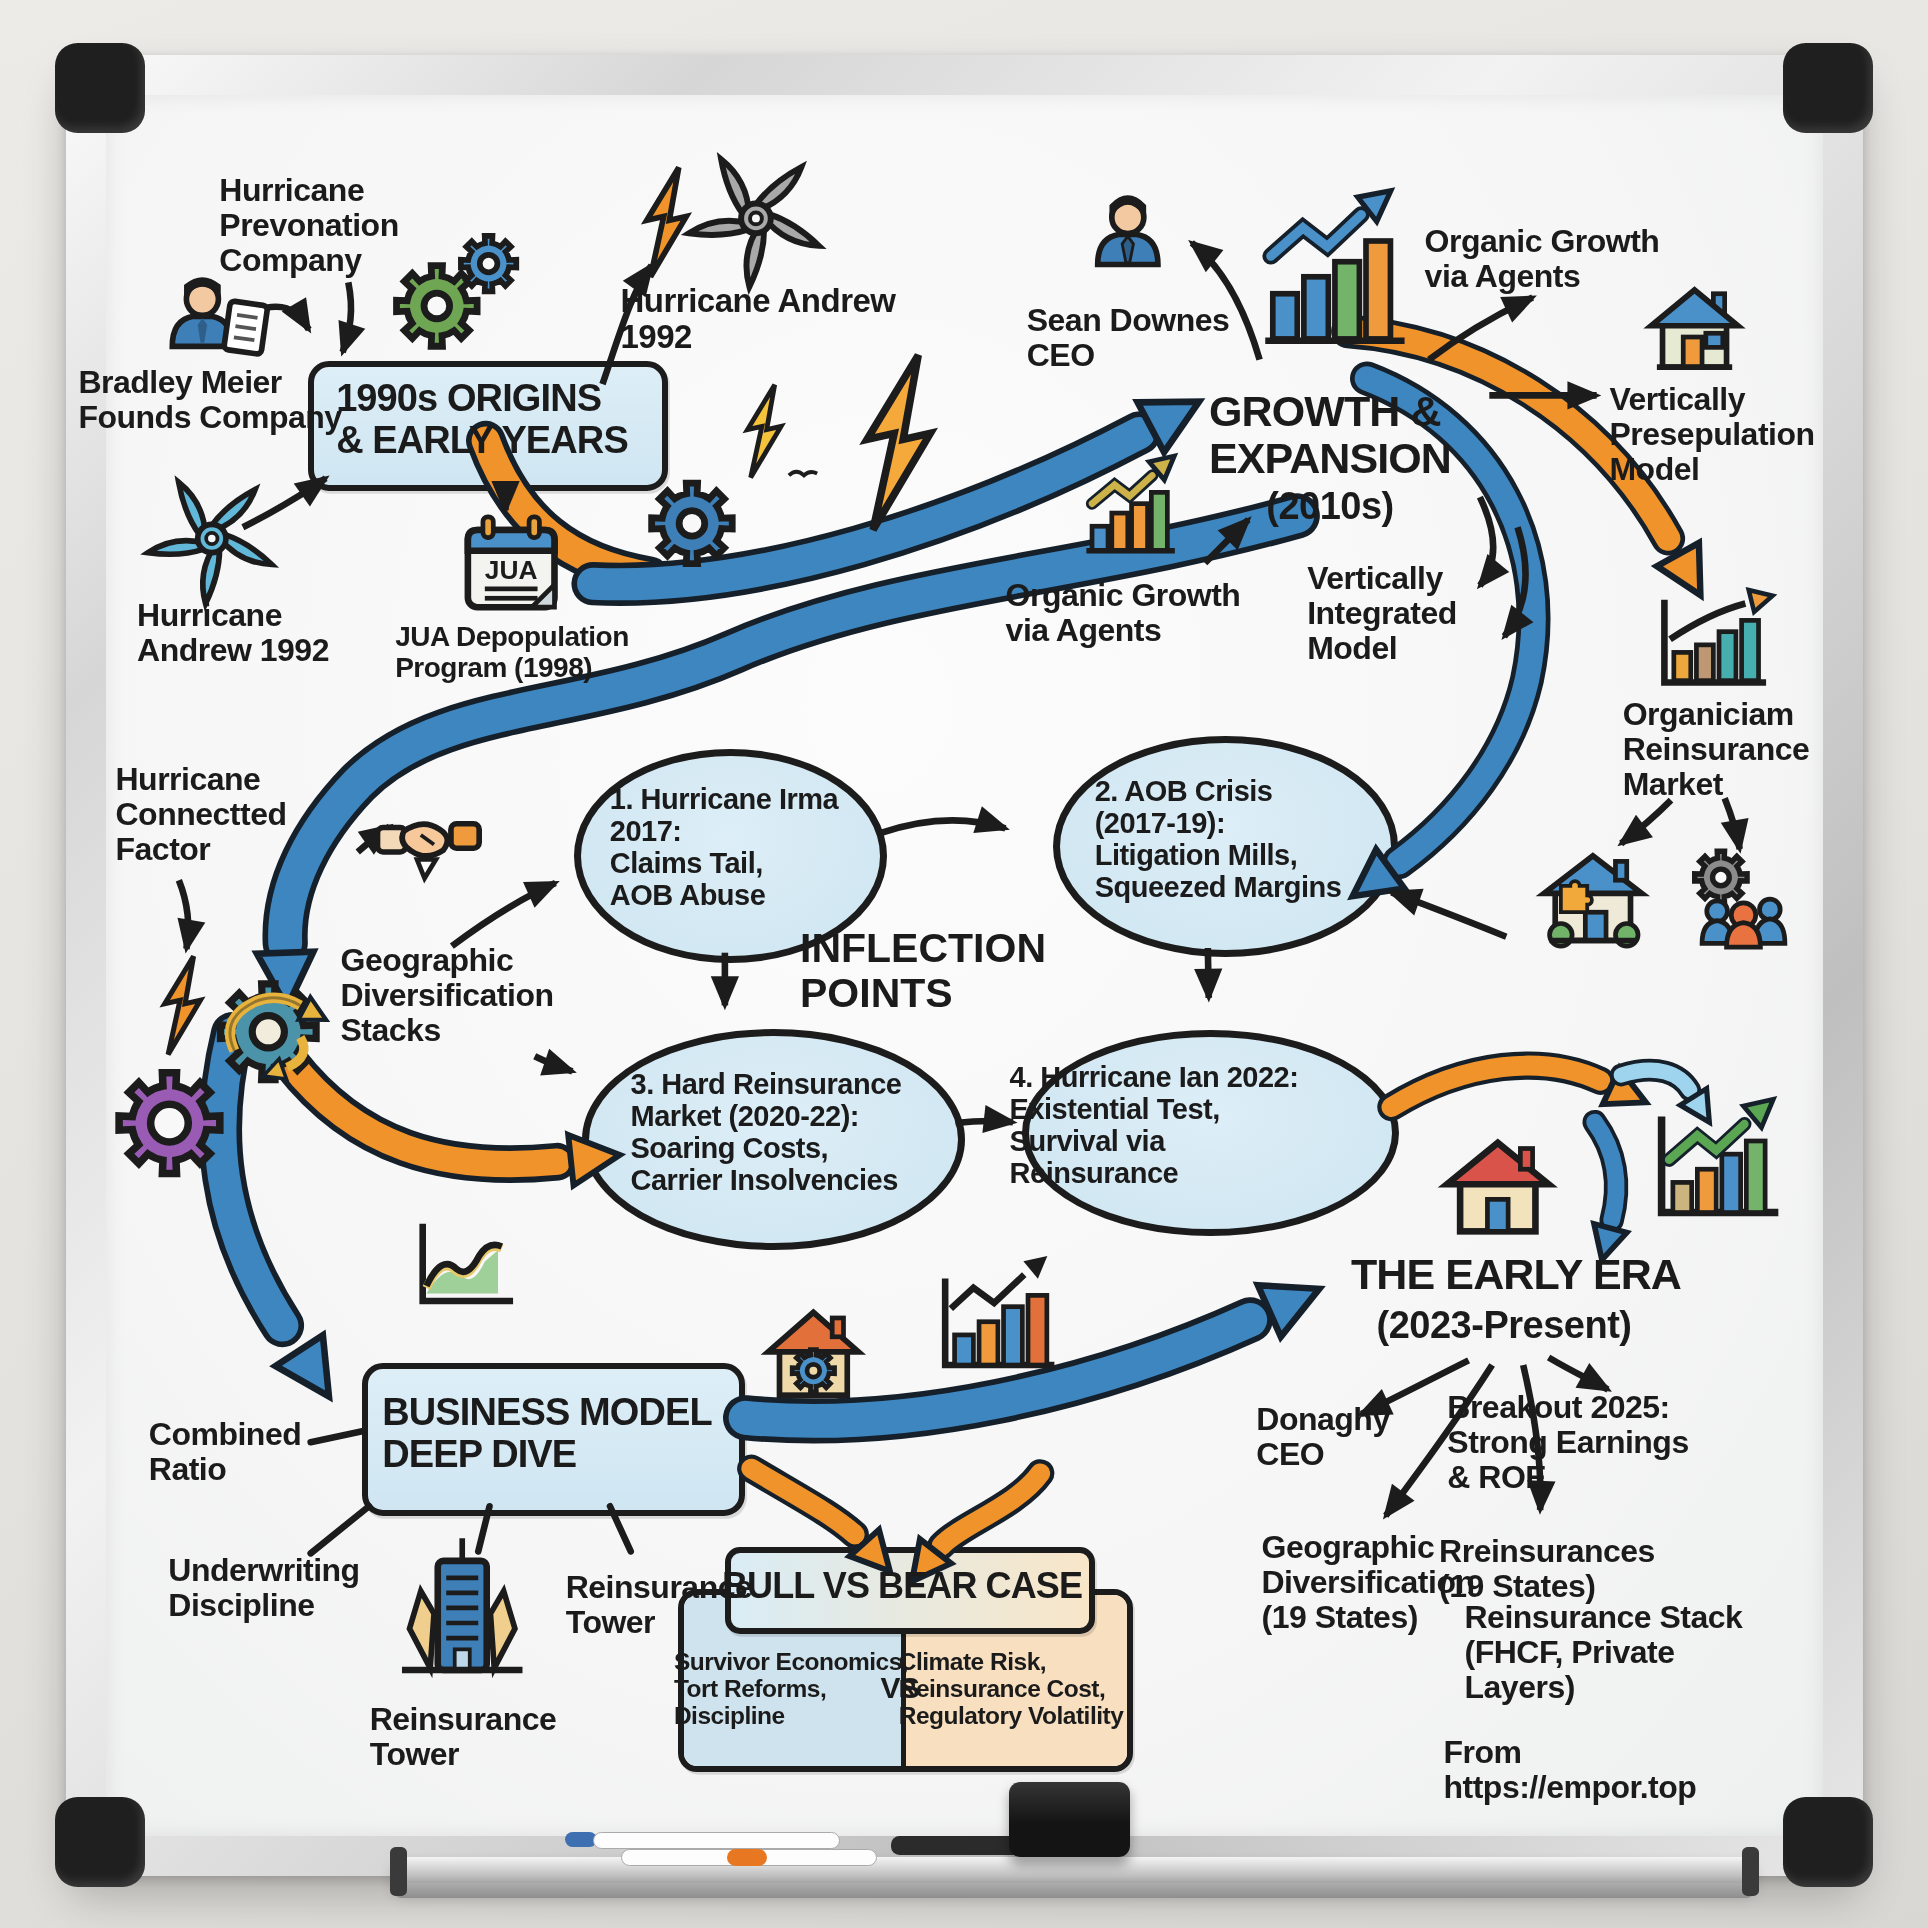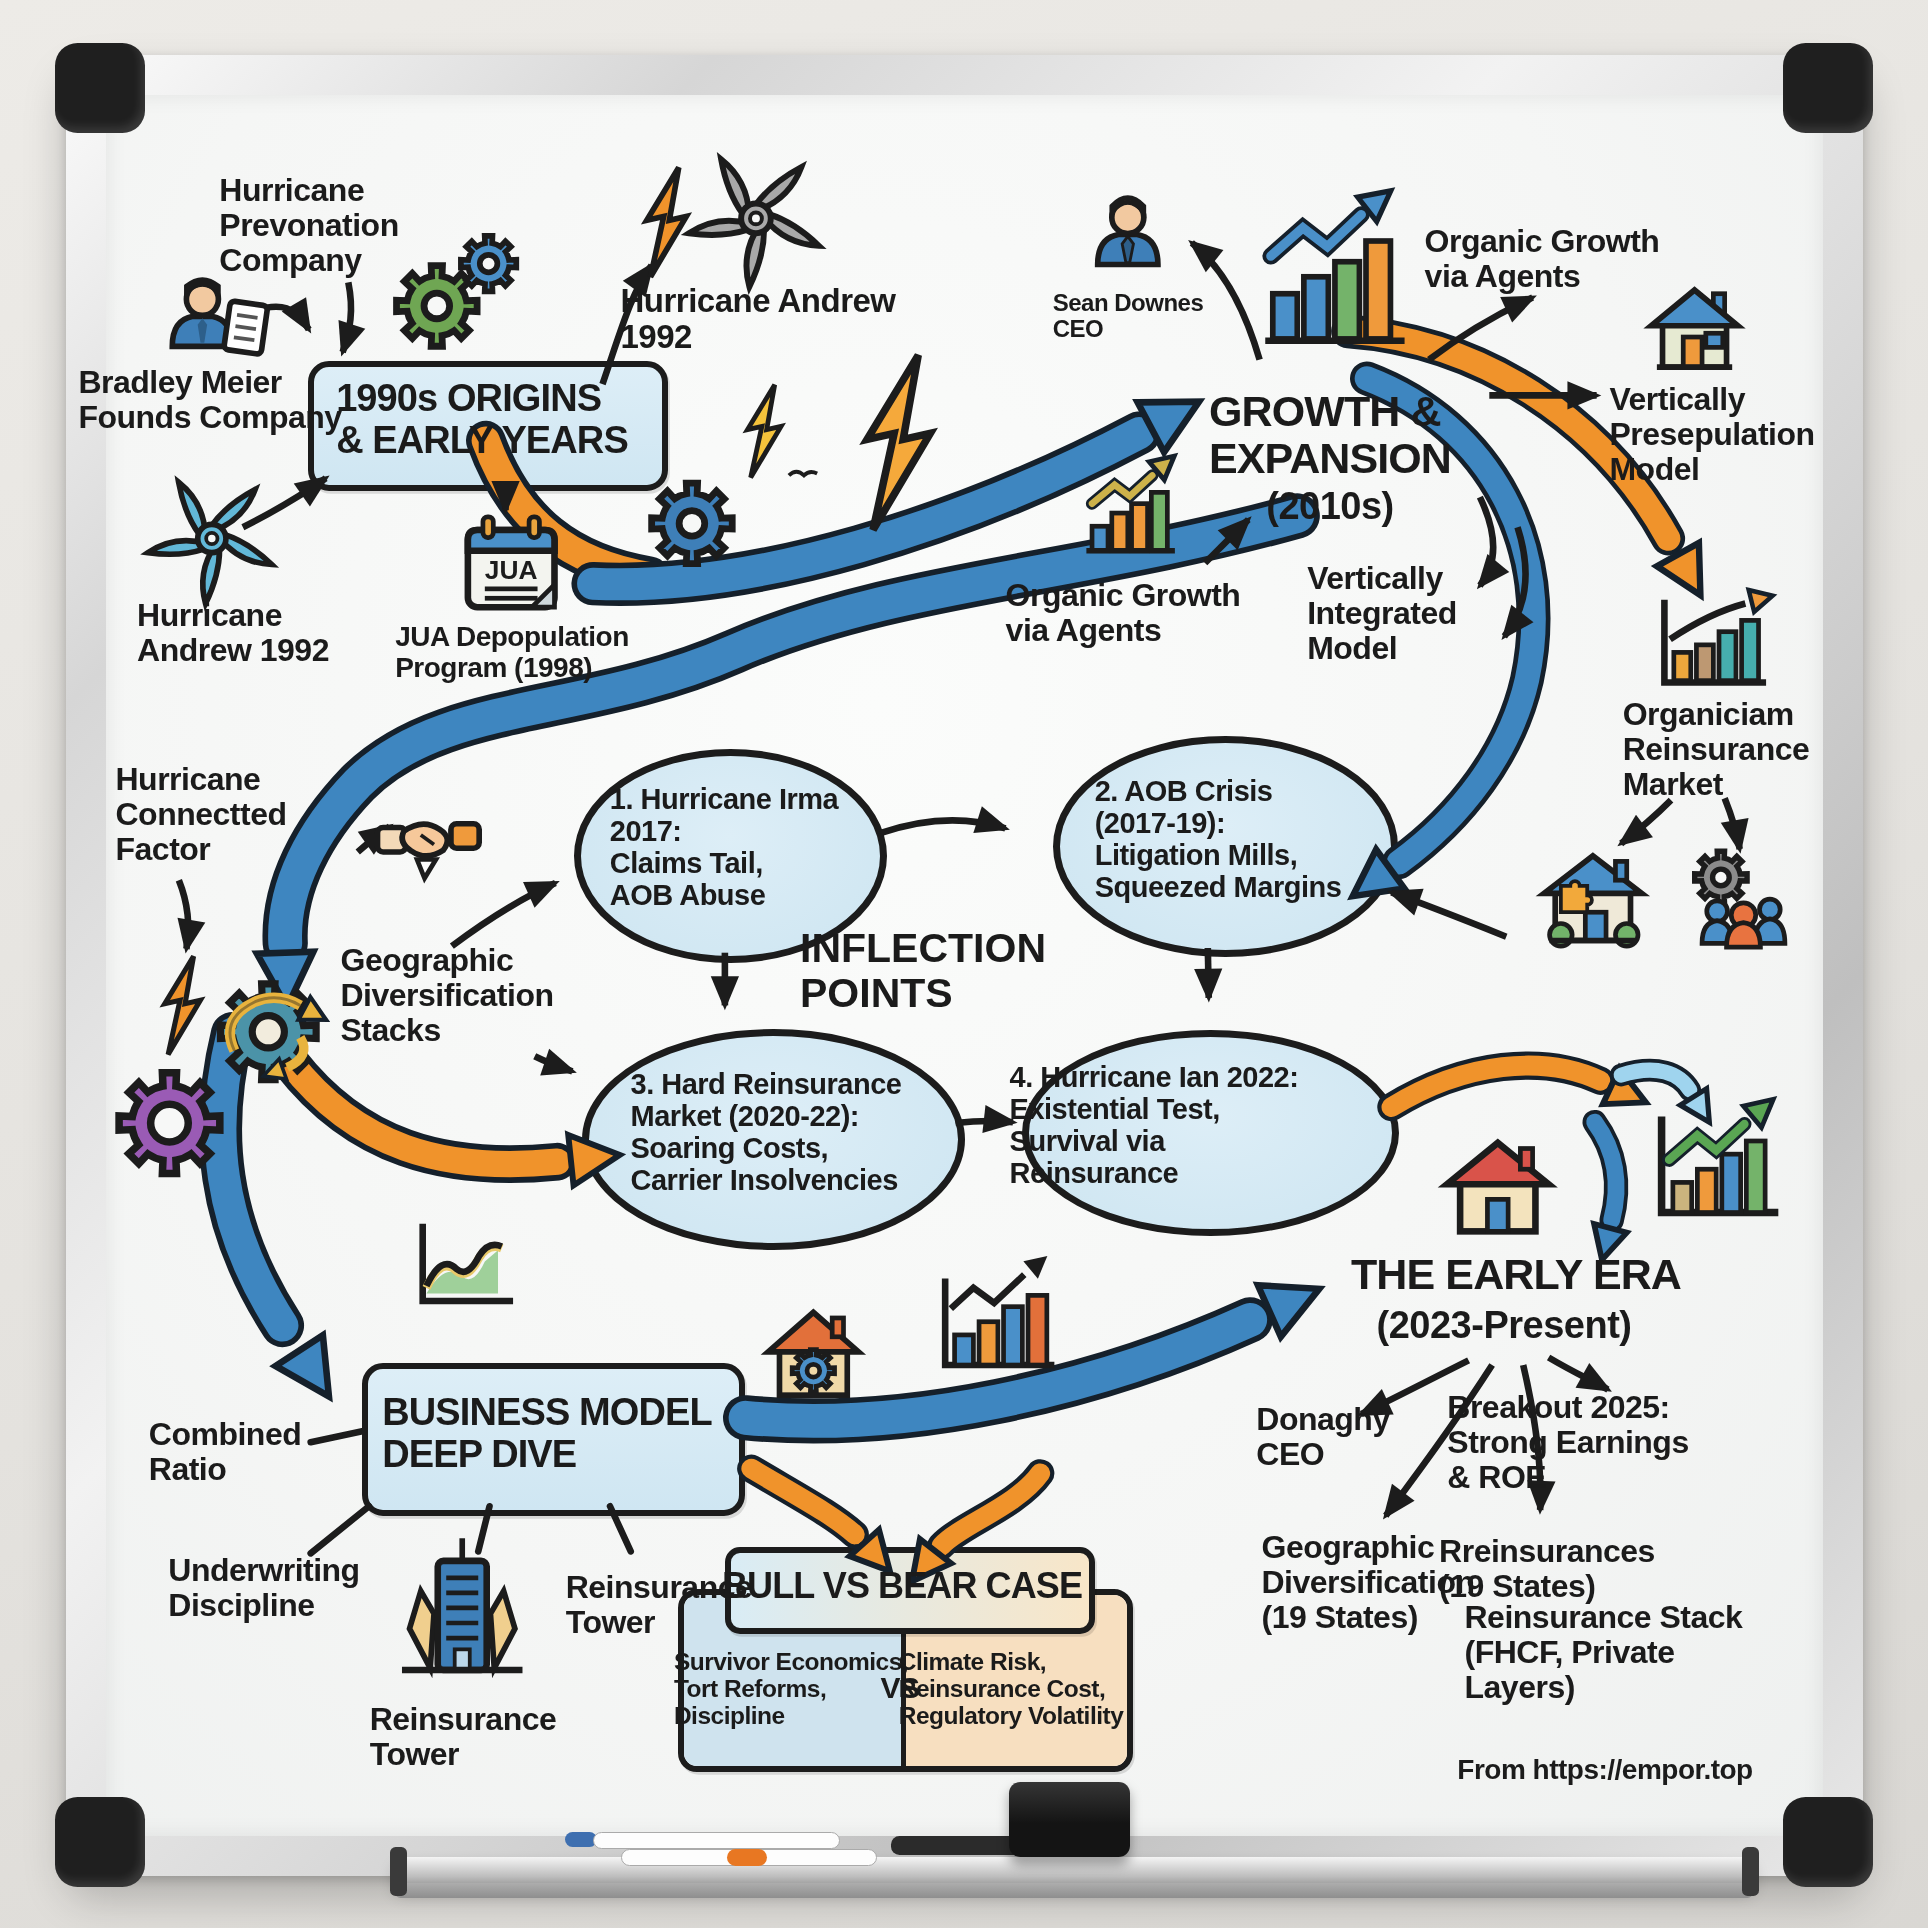--- a/index.html
+++ b/index.html
@@ -389,21 +389,21 @@
 Founds Company</div>
   <div class="lbl" style="left:482px;top:420px;font-size:38px;letter-spacing:-0.9px">1990s ORIGINS
 &amp; EARLY YEARS</div>
   <div class="lbl" style="left:233px;top:633px;font-size:32px">Hurricane
 Andrew 1992</div>
   <div class="lbl" style="left:512px;top:653px;font-size:28px">JUA Depopulation
 Program (1998)</div>
   <div class="lbl" style="left:758px;top:319px;font-size:33px">Hurricane Andrew
 1992</div>
 
-  <div class="lbl" style="left:1128px;top:316px;font-size:24px">Sean Downes
+  <div class="lbl" style="left:1128px;top:338px;font-size:32px">Sean Downes
 CEO</div>
   <div class="lbl" style="left:1330px;top:435px;font-size:43px;letter-spacing:-0.9px">GROWTH &amp;
 EXPANSION</div>
   <div class="lbl" style="left:1330px;top:507px;font-size:38px">(2010s)</div>
   <div class="lbl" style="left:1542px;top:259px;font-size:32px">Organic Growth
 via Agents</div>
   <div class="lbl" style="left:1712px;top:435px;font-size:32px">Vertically
 Presepulation
 Model</div>
   <div class="lbl" style="left:1123px;top:613px;font-size:32px">Organic Growth
@@ -467,21 +467,21 @@
   <div class="lbl" style="left:1568px;top:1443px;font-size:32px">Breakout 2025:
 Strong Earnings
 &amp; ROE</div>
   <div class="lbl" style="left:1368px;top:1583px;font-size:32px">Geographic
 Diversification
 (19 States)</div>
   <div class="lbl" style="left:1547px;top:1569px;font-size:32px">Rreinsurances
 (19 States)</div>
   <div class="lbl" style="left:1619px;top:1653px;font-size:32px">Reinsurance Stack
 (FHCF, Private Layers)</div>
-  <div class="lbl" style="left:1605px;top:1770px;font-size:28px">From https://empor.top</div>
+  <div class="lbl" style="left:1605px;top:1770px;font-size:32px">From https://empor.top</div>
 
   <div id="tray"></div>
   <div id="traylip"></div>
   <div class="trayend" style="left:390px"></div>
   <div class="trayend" style="left:1742px"></div>
   <div class="pen" style="left:565px;top:1832px;width:32px;height:15px;background:#3e6fb0"></div>
   <div class="pen" style="left:593px;top:1832px;width:245px;height:15px;background:#fdfdfd;border:1.9px solid #aaa"></div>
   <div class="pen" style="left:621px;top:1849px;width:254px;height:15px;background:#fdfdfd;border:1.9px solid #aaa"></div>
   <div class="pen" style="left:727px;top:1849px;width:40px;height:17px;background:#e87722"></div>
   <div class="pen" style="left:891px;top:1836px;width:141px;height:19px;background:#2b2b2b"></div>

